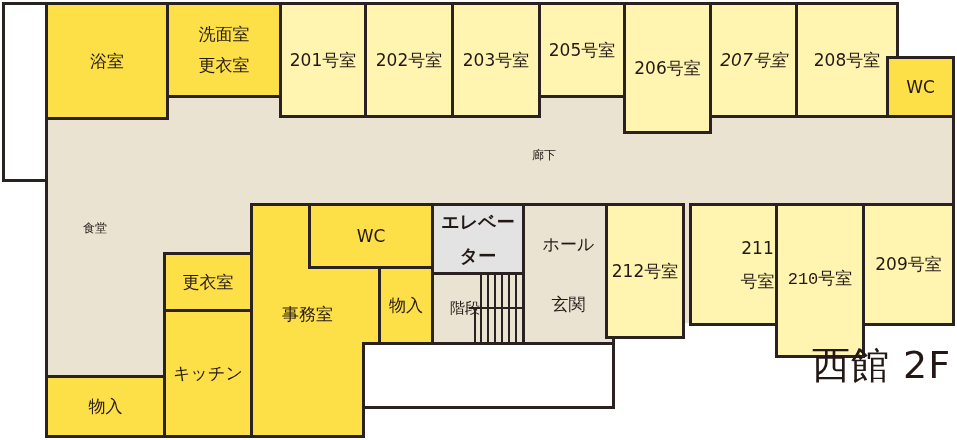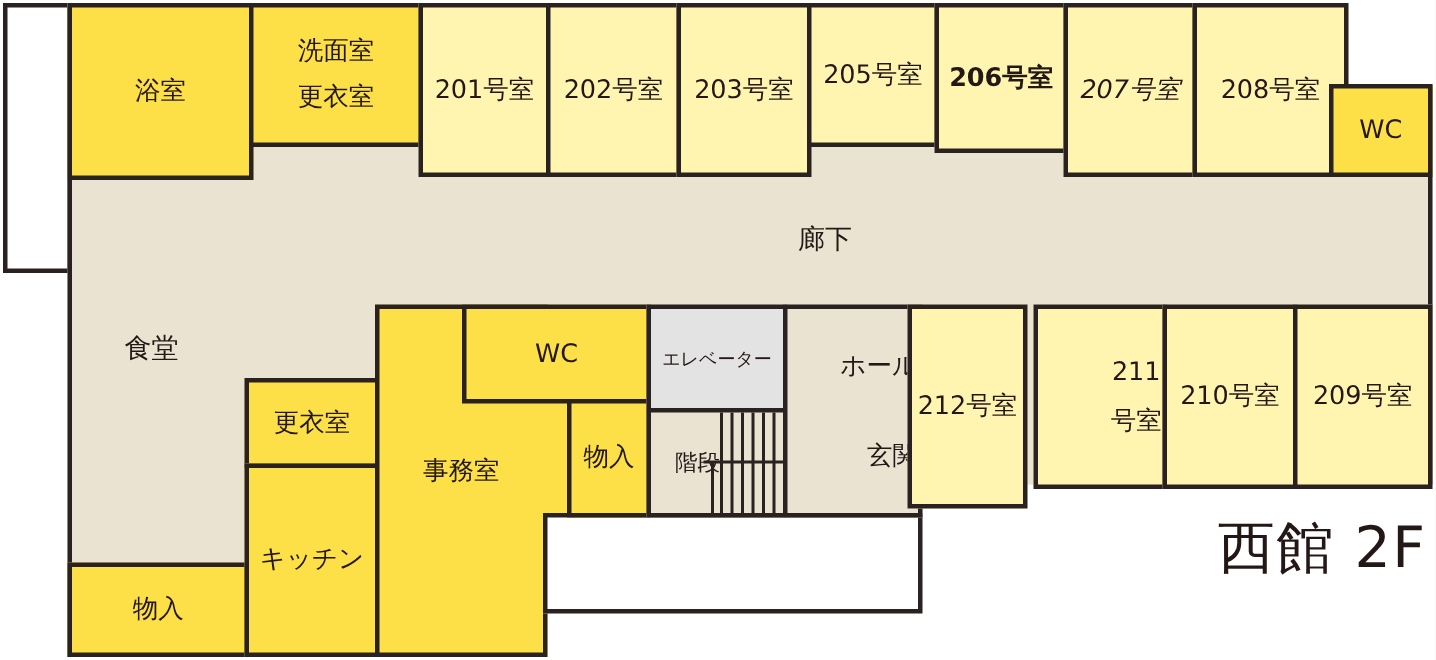--- a/index.html
+++ b/index.html
@@ -4,21 +4,21 @@
 <style>
   html,body{margin:0;padding:0;background:#ffffff;}
   body{width:957px;height:440px;position:relative;overflow:hidden;font-family:"DejaVu Sans","Liberation Sans",sans-serif;color:#231815;}
   .r{position:absolute;box-sizing:border-box;border:3px solid #2a2220;display:flex;align-items:center;justify-content:center;text-align:center;font-size:17px;line-height:1.9;}
   .blue{background:#fde047;}
   .yellow{background:#fff5b1;}
   .beige{background:#ebe3d2;}
   .gray{background:#e3e3e3;}
   .white{background:#ffffff;}
   .nob{border:none;}
-  .lbl{position:absolute;font-size:18px;white-space:nowrap;}
+  .lbl{position:absolute;font-size:12px;white-space:nowrap;}
   .title{position:absolute;right:6px;top:340px;font-size:38px;font-weight:normal;letter-spacing:1px;font-family:"DejaVu Sans",sans-serif;}
   .stair-line{position:absolute;width:2px;background:#2a2220;}
 </style>
 </head>
 <body>
 
 <div class="r white" style="left:2px;top:2px;width:46px;height:180px;"></div>
 
 <div class="r beige" style="left:45px;top:2px;width:910px;height:436px;border-color:#2a2220;"></div>
 
@@ -38,21 +38,21 @@
   </div>
 <div class="r yellow" style="left:364px;top:2px;width:90px;height:116px;">
     <span>202号室</span>
   </div>
 <div class="r yellow" style="left:451px;top:2px;width:90px;height:116px;">
     <span>203号室</span>
   </div>
 <div class="r yellow" style="left:538px;top:2px;width:88px;height:96px;">
     <span>205号室</span>
   </div>
-<div class="r yellow" style="left:623px;top:2px;width:89px;height:100px;font-weight:bold;">
+<div class="r yellow" style="left:623px;top:2px;width:89px;height:132px;">
     <span>206号室</span>
   </div>
 <div class="r yellow" style="left:709px;top:2px;width:89px;height:116px;font-style:italic;">
     <span>207号室</span>
   </div>
 <div class="r yellow" style="left:795px;top:2px;width:104px;height:116px;text-align:right;">
     <span>208号室</span>
   </div>
 <div class="r blue" style="left:886px;top:56px;width:69px;height:62px;">
     <span>WC</span>
@@ -78,48 +78,48 @@
 <div class="r blue nob" style="left:362px;top:206px;width:66px;height:136px;"></div>
 <div class="r white" style="left:362px;top:342px;width:253px;height:67px;"></div>
 
 <div class="r blue" style="left:308px;top:203px;width:126px;height:66px;">
     <span>WC</span>
   </div>
 <div class="r blue" style="left:378px;top:266px;width:56px;height:79px;">
     <span>物入</span>
   </div>
 
-<div class="r gray" style="left:431px;top:203px;width:94px;height:72px;font-size:12px;">
+<div class="r gray" style="left:431px;top:203px;width:94px;height:72px;font-size:18px;font-weight:bold;">
     <span>エレベーター</span>
   </div>
 <div class="r beige" style="left:431px;top:272px;width:94px;height:73px;justify-content:flex-start;padding-left:16px;font-size:15px;">
   <span>階段</span>
 </div>
 
 <div style="position:absolute;left:474px;top:275px;width:48px;height:67px;">
   <div class="stair-line" style="left:0;top:33px;height:34px;"></div>
   <div class="stair-line" style="left:6px;top:0;height:67px;"></div>
   <div class="stair-line" style="left:13px;top:0;height:67px;"></div>
   <div class="stair-line" style="left:20px;top:0;height:67px;"></div>
   <div class="stair-line" style="left:27px;top:0;height:67px;"></div>
   <div class="stair-line" style="left:34px;top:0;height:67px;"></div>
   <div class="stair-line" style="left:41px;top:0;height:67px;"></div>
   <div style="position:absolute;left:-5px;top:32px;width:53px;height:2px;background:#2a2220;"></div>
 </div>
-<div class="r beige" style="left:522px;top:203px;width:93px;height:142px;flex-direction:column;justify-content:space-around;padding:8px 0;align-items:flex-end;">
+<div class="r beige" style="left:522px;top:203px;width:93px;height:142px;flex-direction:column;justify-content:space-around;padding:8px 0;">
   <span>ホール</span>
   <span>玄関</span>
 </div>
 
 <div class="r yellow" style="left:605px;top:203px;width:80px;height:136px;">
     <span>212号室</span>
   </div>
 <div class="r yellow" style="left:689px;top:203px;width:89px;height:123px;padding-left:48px;">
     <span>211号室</span>
   </div>
-<div class="r yellow" style="left:775px;top:203px;width:90px;height:123px;">
+<div class="r yellow" style="left:775px;top:203px;width:90px;height:155px;font-family:Liberation Mono, monospace;">
     <span>210号室</span>
   </div>
 <div class="r yellow" style="left:862px;top:203px;width:93px;height:123px;">
     <span>209号室</span>
   </div>
 
 <div class="title">西館 2F</div>
 
 </body></html>

